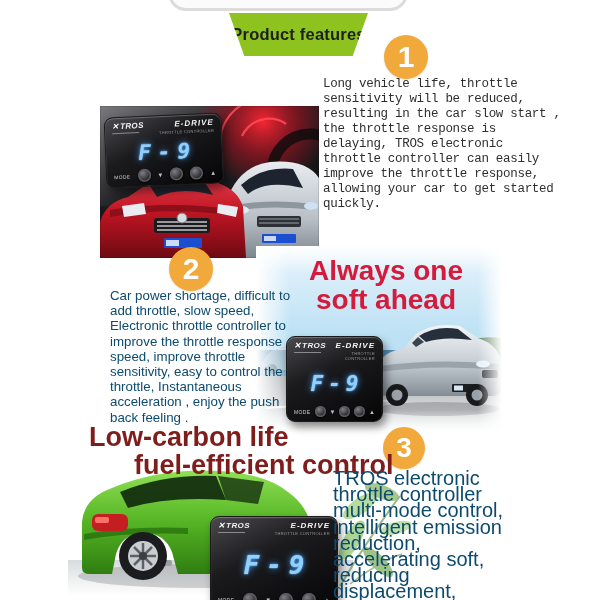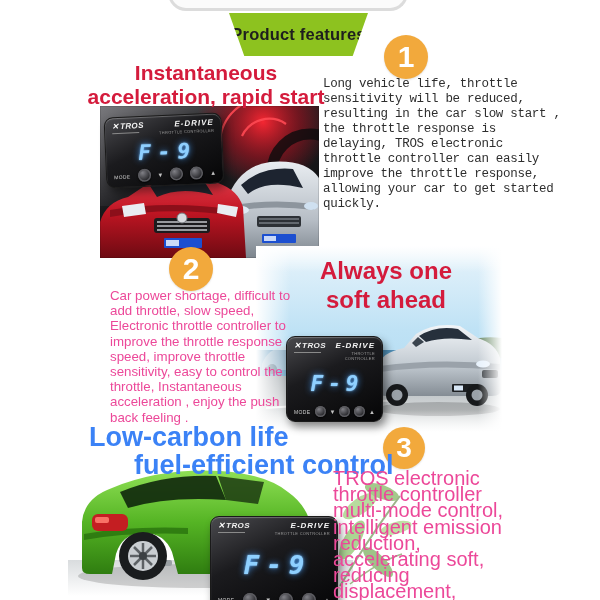--- a/index.html
+++ b/index.html
@@ -30,27 +30,27 @@
     justify-content:center; font-size:30px; font-weight:700; z-index:5;
     box-shadow:0 1px 2px rgba(0,0,0,.12);
   }
   #num1 { left:384px; top:35px; }
   #num2 { left:169px; top:247px; }
   #num3 { left:383px; top:427px; width:42px; height:42px; font-size:28px; }
 
   
   .red-title { position:absolute; color:#d41b3c; font-weight:700; text-align:center; z-index:6; }
   #title1 { left:70px; top:61px; width:272px; font-size:21px; line-height:24px; }
-  #title2 { left:293px; top:256px; width:186px; font-size:24px; line-height:29px; }
-  .green-title { position:absolute; color:#3b82f6; font-weight:600; font-size:27px; line-height:27px; z-index:6; white-space:nowrap; }
+  #title2 { left:293px; top:256px; width:186px; font-size:28px; line-height:29px; }
+  .green-title { position:absolute; color:#7f1d1d; font-weight:600; font-size:27px; line-height:27px; z-index:6; white-space:nowrap; }
   #gt1 { left:89px; top:424px; }
   #gt2 { left:134px; top:452px; }
 
   
-  .body-text { position:absolute; color:#ec4899; z-index:6; }
+  .body-text { position:absolute; color:#0c4a6e; z-index:6; }
   #body1 { left:323px; top:77px; width:240px;
            font-family:"Liberation Mono","DejaVu Sans Mono",monospace;
            font-size:12.5px; line-height:15px; letter-spacing:-.3px; color:#2e2e2e; }
   #body2 { left:110px; top:288px; width:192px; font-size:13.3px; line-height:15.2px; }
   #body3 { left:333px; top:470px; width:192px; font-size:20px; line-height:16.2px; }
 
   
   .photo { position:absolute; }
   #photo1 { left:100px; top:106px; width:219px; height:152px; z-index:1; }
   #photo2 { left:256px; top:246px; width:246px; height:186px; z-index:1; }
@@ -113,24 +113,20 @@
   <div id="num1" class="num-circle">
     <span>1</span>
   </div>
   <div id="num2" class="num-circle">
     <span>2</span>
   </div>
   <div id="num3" class="num-circle">
     <span>3</span>
   </div>
 
-  <div id="title1" class="red-title">
-    <div>Instantaneous</div>
-    <div>acceleration, rapid start</div>
-  </div>
 
   <div id="body1" class="body-text">Long vehicle life, throttle sensitivity will be reduced, resulting in the car slow start , the throttle response is delaying, TROS electronic throttle controller can easily improve the throttle response, allowing your car to get started quickly.</div>
 
   <svg id="photo1" class="photo" viewBox="0 0 219 152">
     <defs>
       <linearGradient id="p1bg" x1="0" y1="0" x2="1" y2="1">
         <stop offset="0" stop-color="#7a7a7e"></stop>
           <stop offset="0.35" stop-color="#232326"></stop>
           <stop offset="1" stop-color="#0a0a0b"></stop>
       </linearGradient>

